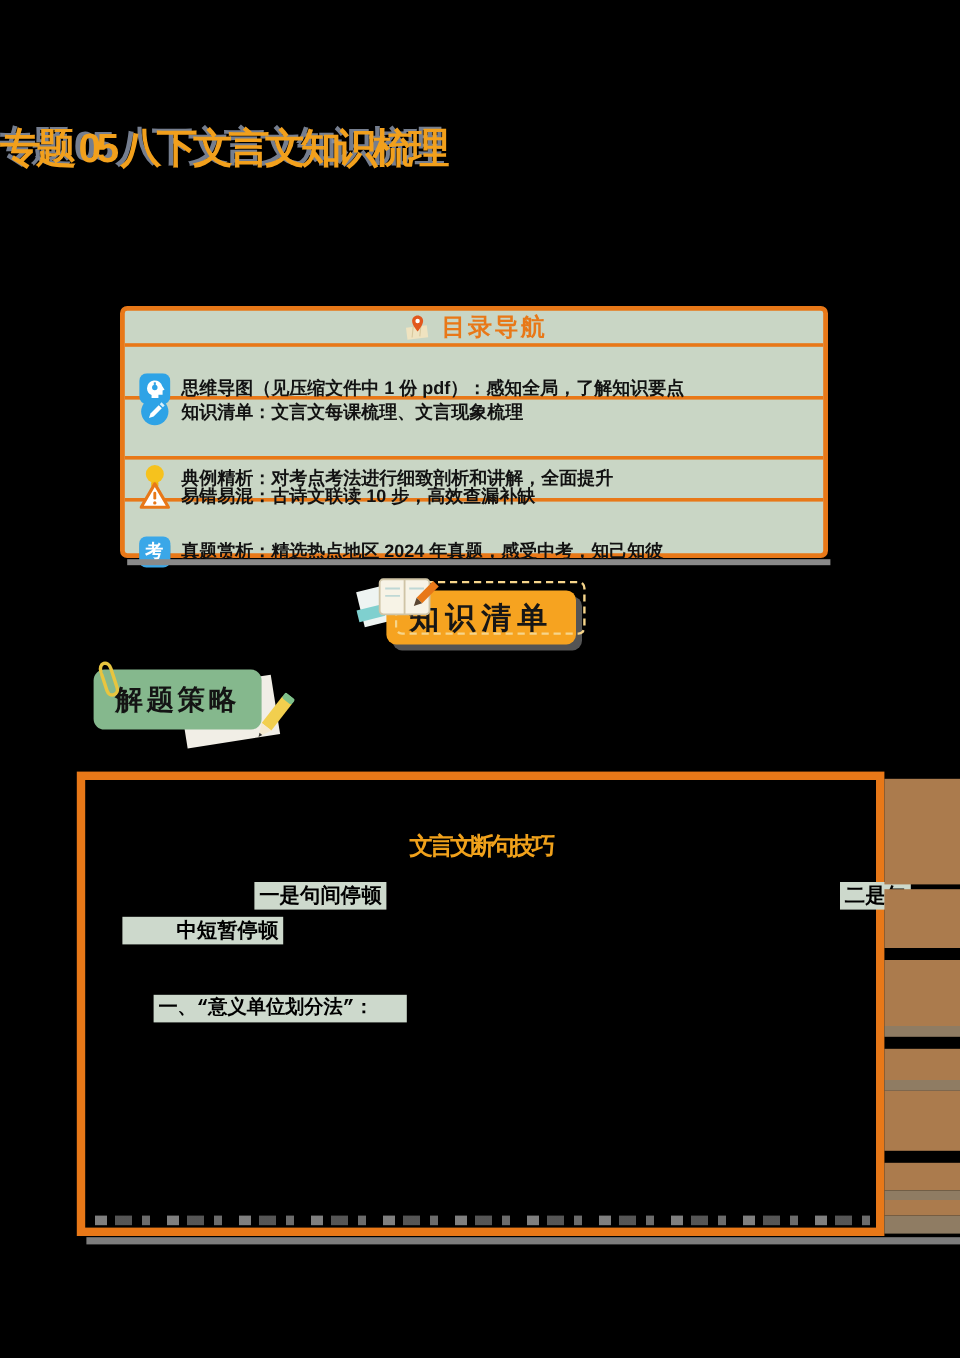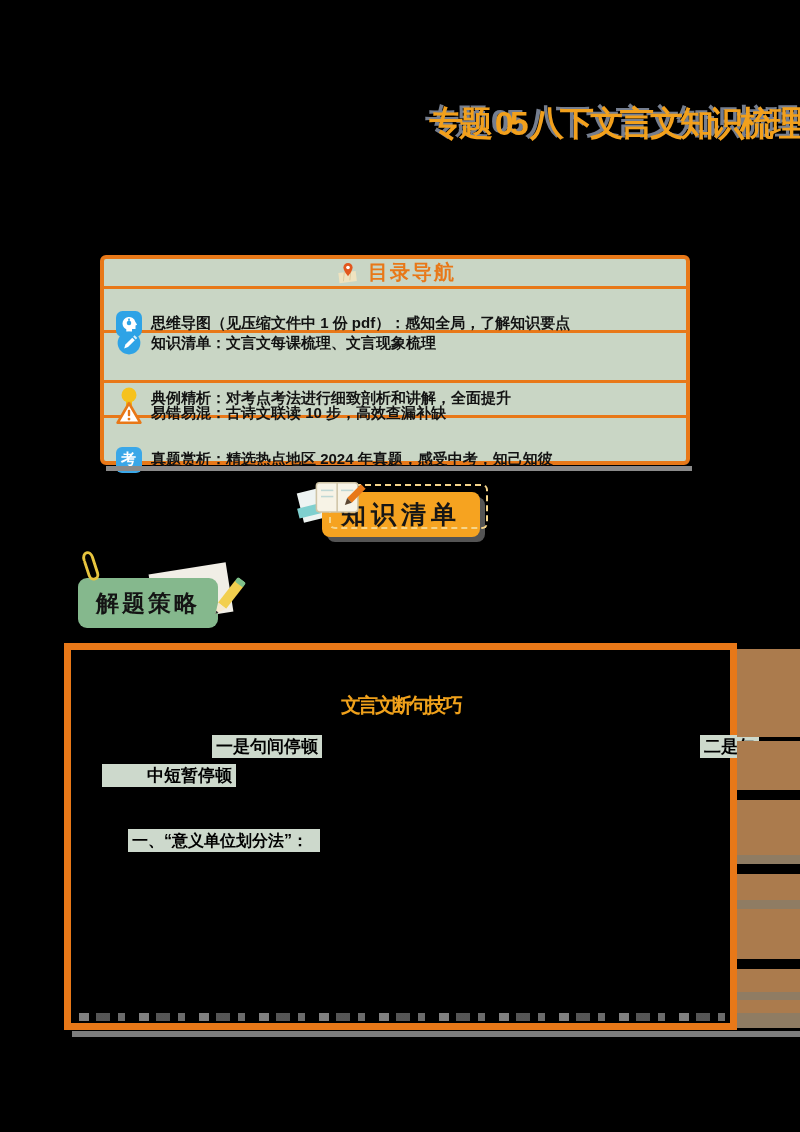--- a/index.html
+++ b/index.html
@@ -2,21 +2,21 @@
 <html><head>
 <meta charset="utf-8">
 <style>
   html,body{margin:0;padding:0;background:#000;}
   #page{
     position:relative;width:800px;height:1132px;background:#000;overflow:hidden;
     font-family:"Liberation Sans","DejaVu Sans",sans-serif;
   }
   
   .main-title{
-    position:absolute;top:101px;left:0;width:100%;text-align:right;
+    position:absolute;top:101px;left:0;width:100%;text-align:left;
     font-size:34px;font-weight:700;color:#f2a01c;letter-spacing:-4px;
     text-shadow:-4px -2px 0 rgba(138,148,168,.85);
     white-space:nowrap;
   }
   
   .dir-box{
     position:absolute;left:100px;top:255px;width:590px;height:210px;
     background:#c9d6c5;border:4px solid #e87818;border-radius:6px;
     box-sizing:border-box;display:flex;flex-direction:column;
   }
@@ -51,21 +51,21 @@
   .kl-button::before{
     content:"";position:absolute;top:-8px;left:7px;right:-8px;bottom:8px;
     border:2px dashed #f6d58b;border-radius:6px;pointer-events:none;
   }
   .kl-paper{position:absolute;left:300px;top:490px;width:26px;height:30px;background:#eef4f2;transform:rotate(-14deg);}
   .kl-paper-teal{position:absolute;left:298px;top:506px;width:22px;height:10px;background:#7fd0cf;transform:rotate(-14deg);}
   .kl-notebook{position:absolute;left:313px;top:475px;width:56px;height:40px;}
   
   .strategy-scrap{position:absolute;left:152px;top:568px;width:78px;height:50px;background:#f1eee6;transform:rotate(-9deg);}
   .strategy-label{
-    position:absolute;left:78px;top:578px;width:140px;height:50px;
+    position:absolute;left:78px;top:558px;width:140px;height:50px;
     background:#85b88d;border-radius:9px;
     display:flex;align-items:center;justify-content:center;
     font-size:23px;font-weight:700;color:#141414;letter-spacing:3px;
   }
   .strategy-clip{position:absolute;left:80px;top:547px;width:22px;height:40px;transform:rotate(-18deg);}
   .strategy-pencil{position:absolute;left:220px;top:575px;width:16px;height:46px;transform:rotate(38deg);}
   
   .section-box{
     position:absolute;left:64px;top:643px;width:673px;height:387px;
     border:7px solid #e87818;box-sizing:border-box;background:transparent;
@@ -75,21 +75,21 @@
     position:absolute;left:0;top:42px;width:100%;text-align:center;
     font-size:20px;font-weight:700;color:#f0a11b;letter-spacing:-3px;white-space:nowrap;
   }
   .hl{
     position:absolute;background:#cdd9cc;color:#000;font-weight:700;
     font-size:17px;line-height:21px;padding:1px 4px;white-space:nowrap;margin-left:28px;
   }
   .hl-1{left:113px;top:85px;}   
   .hl-2{left:601px;top:85px;}   
   .hl-3{left:3px;top:114px;padding-left:45px;}    
-  .hl-4{left:29px;top:179px;font-size:16px;padding-right:12px;}
+  .hl-4{left:29px;top:179px;font-size:16px;padding-right:28px;font-family:Liberation Mono, monospace;}
   .frag-row{
     position:absolute;left:8px;bottom:2px;width:648px;height:8px;
     background:repeating-linear-gradient(90deg,
       rgba(150,150,150,.85) 0 10px, transparent 10px 17px,
       rgba(95,95,95,.9) 17px 31px, transparent 31px 39px,
       rgba(135,135,135,.8) 39px 46px, transparent 46px 60px);
   }
   
   .right-strip{position:absolute;left:737px;top:0;width:63px;height:1132px;}
   .strip-block{position:absolute;left:0;width:63px;}

